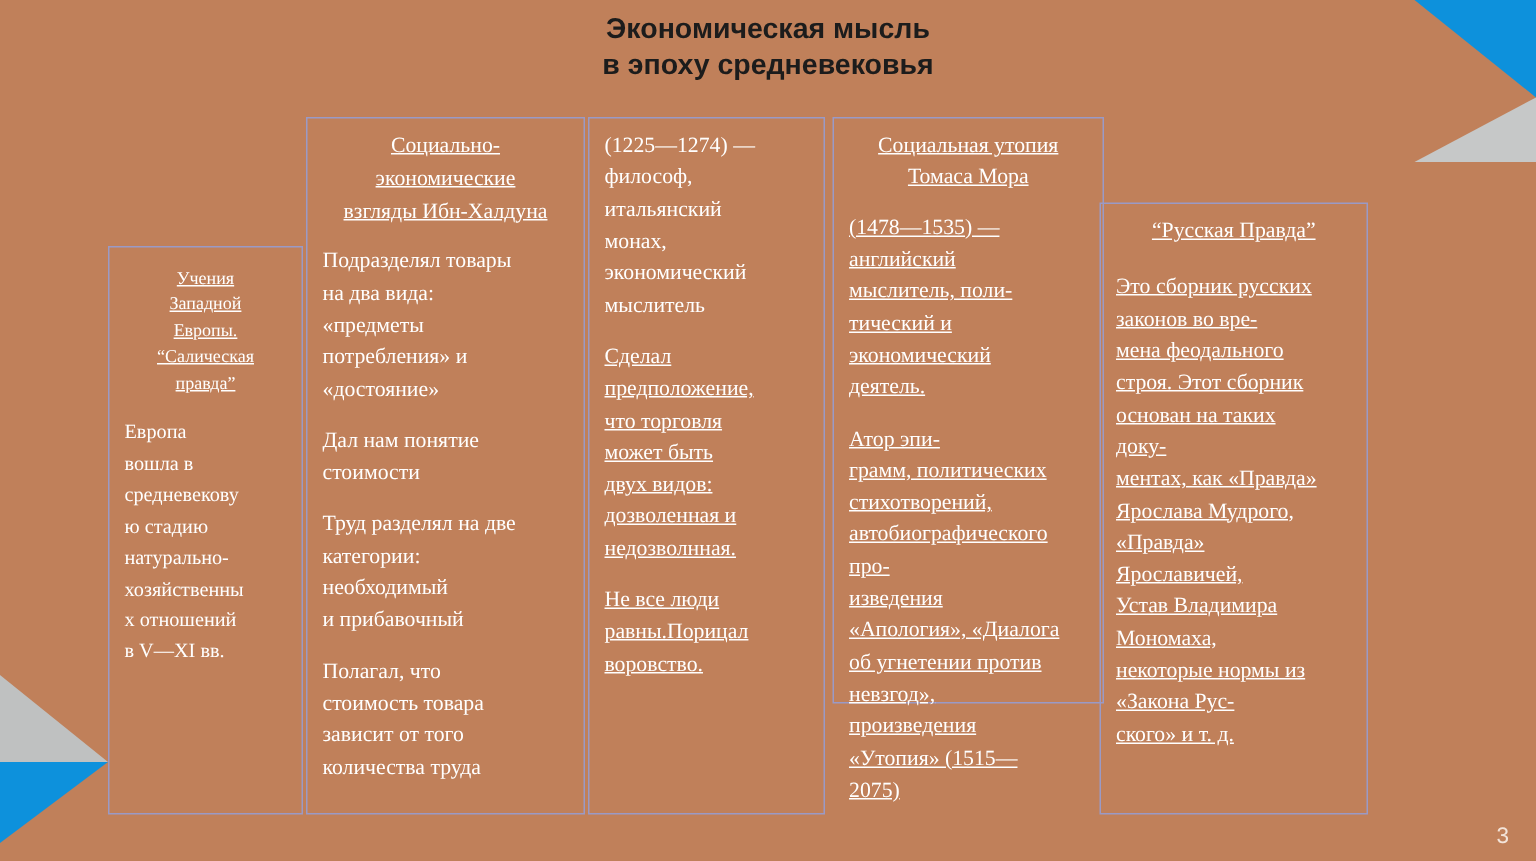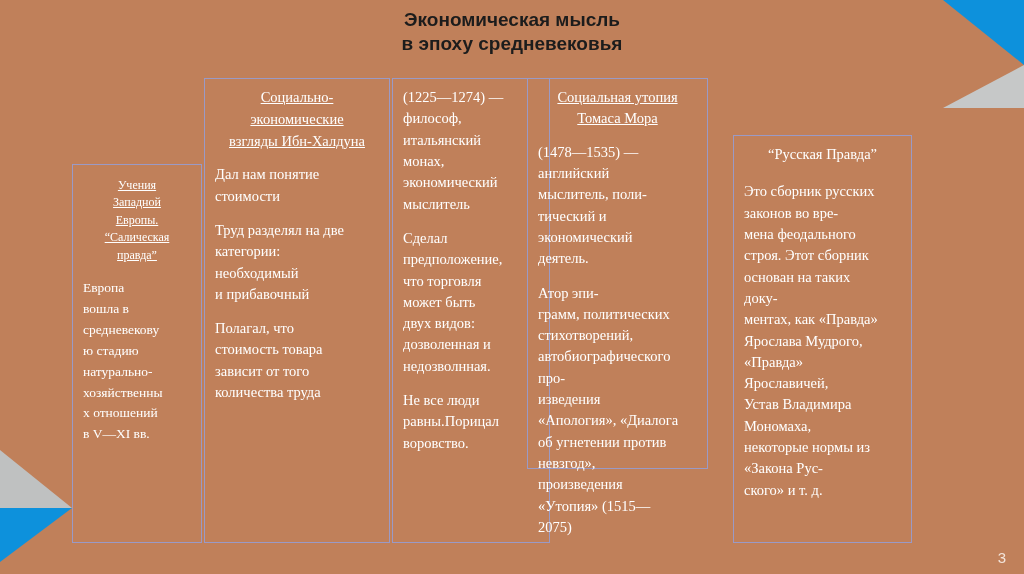--- a/index.html
+++ b/index.html
@@ -94,21 +94,21 @@
     white-space: pre-line;
   }
   .col .head.nounderline {
     text-decoration: none;
   }
   .col .para {
     margin-bottom: 13px;
     white-space: pre-line;
   }
   .col .para:last-child { margin-bottom: 0; }
-  .col .para.u { }
+  .col .para.u { text-decoration: underline; }
 
   
   #col-1 {
     left: 72px;
     top: 164px;
     width: 130px;
     height: 379px;
     padding-top: 12px;
   }
   #col-1 .head {
@@ -133,31 +133,32 @@
   #col-2 .head { line-height: 1.5; }
 
   #col-3 {
     left: 392px;
     top: 78px;
     width: 158px;
     height: 465px;
   }
 
   #col-4 {
-    left: 527px;
+    left: 555px;
     top: 78px;
     width: 181px;
     height: 391px;
   }
 
   #col-5 {
     left: 733px;
     top: 135px;
     width: 179px;
     height: 408px;
+    text-decoration: underline;
   }
   #col-5 .head { margin-bottom: 16px; }
 
   
   .page-number {
     position: absolute;
     right: 18px;
     bottom: 8px;
     color: #f3e4da;
     font-family: "Liberation Sans", sans-serif;
@@ -190,20 +191,25 @@
 натурально-
 хозяйственны
 х отношений
 в V—XI вв.</div>
   </div>
 
   <div class="col" id="col-2">
     <div class="head">Социально-
 экономические
 взгляды Ибн-Халдуна</div>
+    <div class="para">Подразделял товары
+на два вида:
+«предметы
+потребления» и
+«достояние»</div>
     <div class="para">Дал нам понятие
 стоимости</div>
     <div class="para">Труд разделял на две
 категории:
 необходимый
 и прибавочный</div>
     <div class="para">Полагал, что
 стоимость товара
 зависит от того
 количества труда</div>

